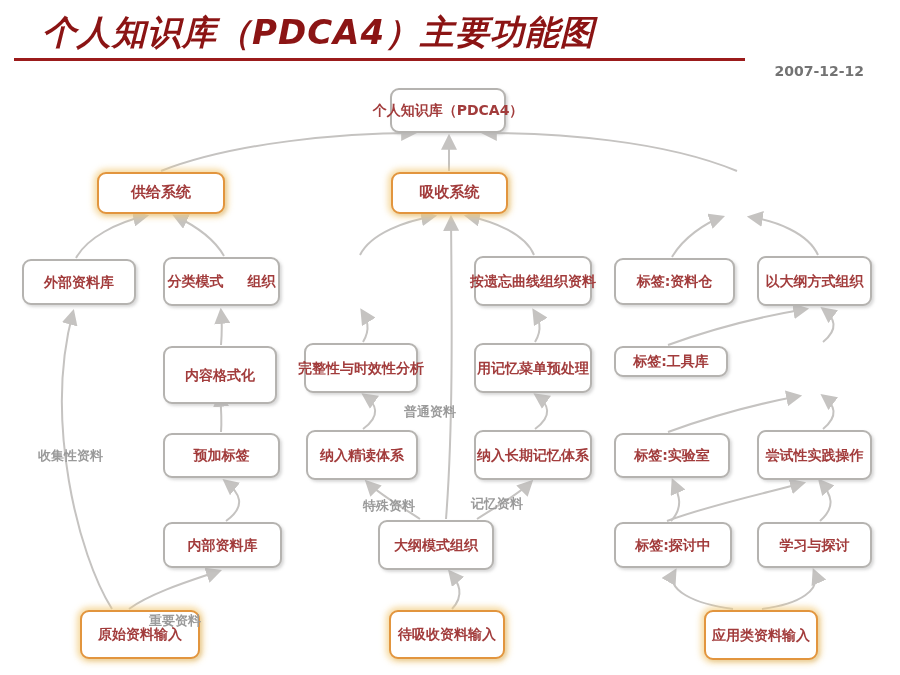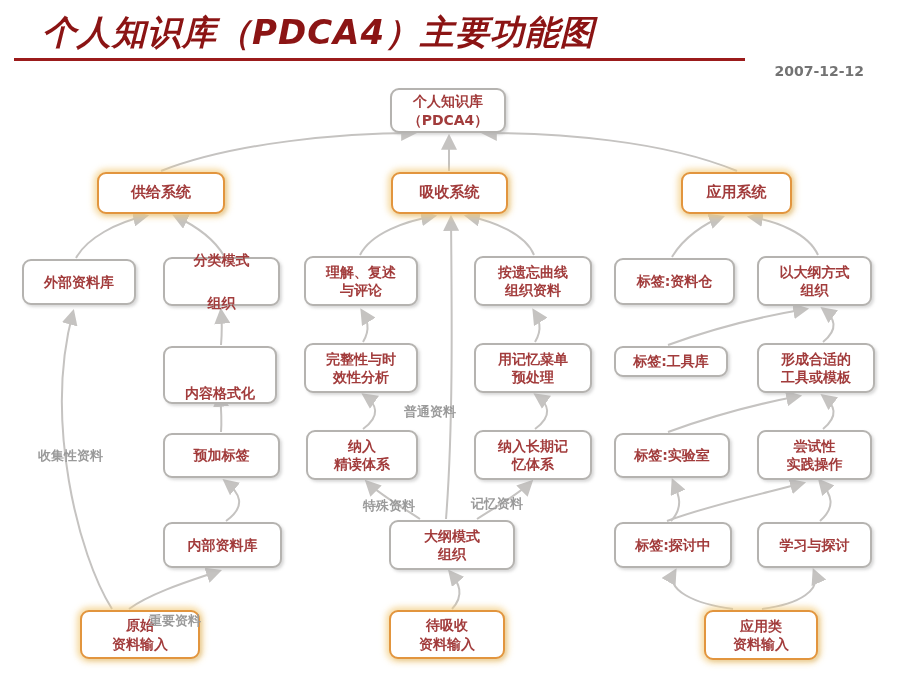--- a/index.html
+++ b/index.html
@@ -17,21 +17,21 @@
     background:#9b1b1b;
   }
   .date-label {
     position:absolute; left:760px; top:63px; width:104px;
     text-align:right; font-size:14px; font-weight:bold; color:#737373;
   }
   svg.connectors { position:absolute; left:0; top:0; }
   .node {
     position:absolute; box-sizing:border-box; background:#ffffff;
     border:2px solid #b5b3b0; border-radius:9px;
-    display:flex; flex-direction:column; align-items:center; justify-content:center;
+    display:flex; flex-direction:row; align-items:center; justify-content:center;
     text-align:center; color:#a23c3c; font-weight:bold;
     font-size:14px; line-height:1.3;
     box-shadow:2px 2px 3px rgba(170,170,170,0.45);
   }
   .node span { display:block; white-space:nowrap; }
   .node.accent {
     border-color:#e2953e;
     box-shadow:0 0 6px 3px rgba(243,206,130,0.75), 2px 2px 3px rgba(190,170,140,0.4);
   }
   .edge-label {
@@ -93,64 +93,53 @@
     <span>个人知识库</span>
     <span>（PDCA4）</span>
   </div>
 
   <div class="node accent" style="left:97px;top:172px;width:128px;height:42px;font-size:15px;">
     <span>供给系统</span>
   </div>
   <div class="node accent" style="left:391px;top:172px;width:117px;height:42px;font-size:15px;">
     <span>吸收系统</span>
   </div>
-  <div class="node accent" style="left:681px;top:172px;width:111px;height:42px;font-size:15px;">
-    <span>应用系统</span>
-  </div>
 
   <div class="node" style="left:22px;top:259px;width:114px;height:46px;">
     <span>外部资料库</span>
   </div>
   <div class="node" style="left:163px;top:257px;width:117px;height:49px;gap:24px;">
     <span>分类模式</span>
     <span>组织</span>
-  </div>
-  <div class="node" style="left:304px;top:256px;width:114px;height:50px;">
-    <span>理解、复述</span>
-    <span>与评论</span>
   </div>
   <div class="node" style="left:474px;top:256px;width:118px;height:50px;">
     <span>按遗忘曲线</span>
     <span>组织资料</span>
   </div>
   <div class="node" style="left:614px;top:258px;width:121px;height:47px;">
     <span>标签:资料仓</span>
   </div>
   <div class="node" style="left:757px;top:256px;width:115px;height:50px;">
     <span>以大纲方式</span>
     <span>组织</span>
   </div>
 
-  <div class="node" style="left:163px;top:346px;width:114px;height:58px;justify-content:flex-end;">
+  <div class="node" style="left:163px;top:346px;width:114px;height:58px;">
     <span>内容格式化</span>
   </div>
   <div class="node" style="left:304px;top:343px;width:114px;height:50px;">
     <span>完整性与时</span>
     <span>效性分析</span>
   </div>
   <div class="node" style="left:474px;top:343px;width:118px;height:50px;">
     <span>用记忆菜单</span>
     <span>预处理</span>
   </div>
   <div class="node" style="left:614px;top:346px;width:114px;height:31px;">
     <span>标签:工具库</span>
-  </div>
-  <div class="node" style="left:757px;top:343px;width:118px;height:50px;">
-    <span>形成合适的</span>
-    <span>工具或模板</span>
   </div>
 
   <div class="node" style="left:163px;top:433px;width:117px;height:45px;">
     <span>预加标签</span>
   </div>
   <div class="node" style="left:306px;top:430px;width:112px;height:50px;">
     <span>纳入</span>
     <span>精读体系</span>
   </div>
   <div class="node" style="left:474px;top:430px;width:118px;height:50px;">
@@ -161,21 +150,21 @@
     <span>标签:实验室</span>
   </div>
   <div class="node" style="left:757px;top:430px;width:115px;height:50px;">
     <span>尝试性</span>
     <span>实践操作</span>
   </div>
 
   <div class="node" style="left:163px;top:522px;width:119px;height:46px;">
     <span>内部资料库</span>
   </div>
-  <div class="node" style="left:389px;top:520px;width:126px;height:50px;align-items:center;">
+  <div class="node" style="left:378px;top:520px;width:116px;height:50px;align-items:center;">
     <span>大纲模式</span>
     <span>组织</span>
   </div>
   <div class="node" style="left:614px;top:522px;width:118px;height:46px;">
     <span>标签:探讨中</span>
   </div>
   <div class="node" style="left:757px;top:522px;width:115px;height:46px;">
     <span>学习与探讨</span>
   </div>
 

